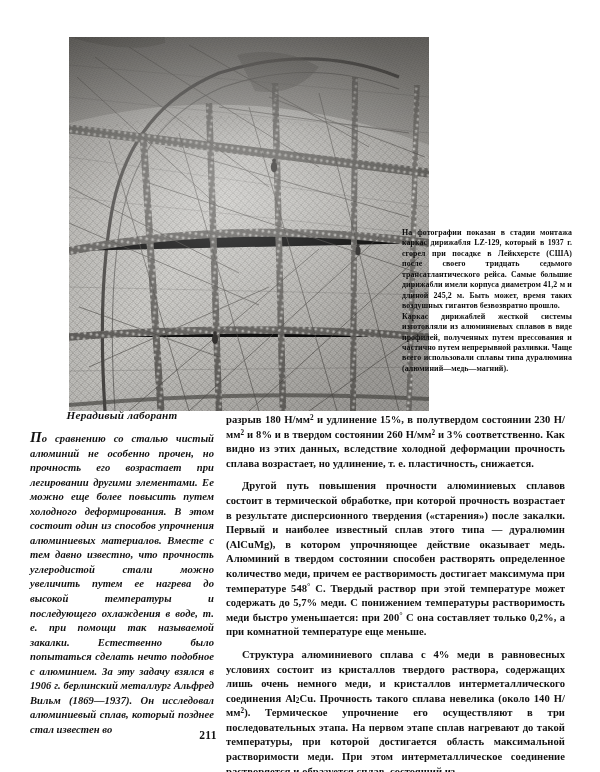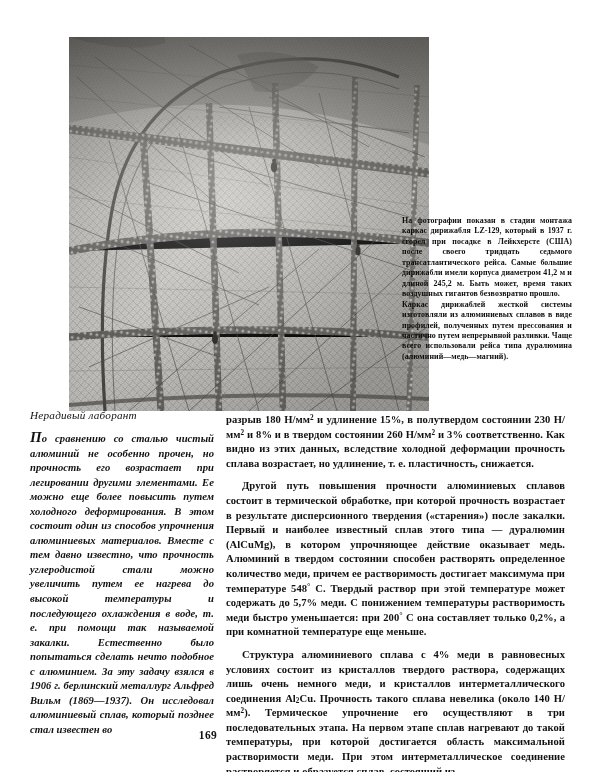--- a/index.html
+++ b/index.html
@@ -39,44 +39,45 @@
     pointer-events:none;
   }
   #photo-darktop{
     position:absolute;left:0;top:0;width:100%;height:44%;
     background:linear-gradient(180deg, rgba(60,58,55,.55) 0%, rgba(90,88,84,.18) 60%, rgba(0,0,0,0) 100%);
     pointer-events:none;
   }
 
   
   #caption{
-    position:absolute;left:402px;top:216px;width:170px;
+    position:absolute;left:402px;top:228px;width:170px;
     font-family:"Liberation Serif","DejaVu Serif",serif;
     font-weight:700;
     font-size:7.9px;
     line-height:10.45px;
     text-align:justify;
     text-justify:inter-word;
     color:#0d0d0d;
     letter-spacing:.01em;
   }
   #caption p{margin:0;}
   #caption p + p{margin-top:0px;}
 
   
   #col-left{
     position:absolute;left:30px;top:408px;width:184px;
   }
   #section-title{
     font-style:italic;
-    font-weight:400;
+    font-weight:700;
     font-size:11.2px;
     line-height:14px;
     margin:0 0 10px 0;
     letter-spacing:.02em;
+    text-align:center;
   }
   #col-left .body-par{
     font-weight:700;
     font-size:10.6px;
     line-height:14.55px;
     text-align:justify;
     text-justify:inter-word;
     margin:0;
     letter-spacing:.005em;
     font-style:italic;
@@ -230,29 +231,29 @@
         </g>
       </svg>
       <div id="photo-darktop"></div>
       <div id="photo-grain"></div>
       <div id="photo-vignette"></div>
     </div>
   </figure>
 
   <div id="caption">
     <p>На фотографии показан в стадии монтажа каркас дирижабля LZ-129, который в 1937 г. сгорел при посадке в Лейкхерсте (США) после своего тридцать седьмого трансатлантического рейса. Самые большие дирижабли имели корпуса диаметром 41,2 м и длиной 245,2 м. Быть может, время таких воздушных гигантов безвозвратно прошло.</p>
-    <p>Каркас дирижаблей жесткой системы изготовляли из алюминиевых сплавов в виде профилей, полученных путем прессования и частично путем непрерывной разливки. Чаще всего использовали рейса типа дуралюмина (алюминий—медь—магний).</p>
+    <p>Каркас дирижаблей жесткой системы изготовляли из алюминиевых сплавов в виде профилей, полученных путем прессования и частично путем непрерывной разливки. Чаще всего использовали сплавы типа дуралюмина (алюминий—медь—магний).</p>
   </div>
 
   <div id="col-left">
     <h2 id="section-title">Нерадивый лаборант</h2>
     <p class="body-par"><span class="dropcap">П</span><span>о сравнению со сталью чистый алюминий не особенно прочен, но прочность его возрастает при легировании другими элементами. Ее можно еще более повысить путем холодного деформирования. В этом состоит один из способов упрочнения алюминиевых материалов. Вместе с тем давно известно, что прочность углеродистой стали можно увеличить путем ее нагрева до высокой температуры и последующего охлаждения в воде, т. е. при помощи так называемой закалки. Естественно было попытаться сделать нечто подобное с алюминием. За эту задачу взялся в 1906 г. берлинский металлург Альфред Вильм (1869—1937). Он исследовал алюминиевый сплав, который позднее стал известен во</span></p>
   </div>
 
   <div id="col-right">
     <p>разрыв 180 Н/мм<sup>2</sup> и удлинение 15<span class="pct">%</span>, в полутвердом состоянии 230 Н/мм<sup>2</sup> и 8<span class="pct">%</span> и в твердом состоянии 260 Н/мм<sup>2</sup> и 3<span class="pct">%</span> соответственно. Как видно из этих данных, вследствие холодной деформации прочность сплава возрастает, но удлинение, т. е. пластичность, снижается.</p>
     <p class="indent">Другой путь повышения прочности алюминиевых сплавов состоит в термической обработке, при которой прочность возрастает в результате дисперсионного твердения («старения») после закалки. Первый и наиболее известный сплав этого типа&nbsp;— дуралюмин (AlCuMg), в котором упрочняющее действие оказывает медь. Алюминий в твердом состоянии способен растворять определенное количество меди, причем ее растворимость достигает максимума при температуре 548<span class="deg">°</span>&nbsp;С. Твердый раствор при этой температуре может содержать до 5,7<span class="pct">%</span> меди. С понижением температуры растворимость меди быстро уменьшается: при 200<span class="deg">°</span>&nbsp;С она составляет только 0,2<span class="pct">%</span>, а при комнатной температуре еще меньше.</p>
     <p class="indent">Структура алюминиевого сплава с 4<span class="pct">%</span> меди в равновесных условиях состоит из кристаллов твердого раствора, содержащих лишь очень немного меди, и кристаллов интерметаллического соединения Al<sub>2</sub>Cu. Прочность такого сплава невелика (около 140 Н/мм<sup>2</sup>). Термическое упрочнение его осуществляют в три последовательных этапа. На первом этапе сплав нагревают до такой температуры, при которой достигается область максимальной растворимости меди. При этом интерметаллическое соединение растворяется и образуется сплав, состоящий из</p>
   </div>
 
-  <div id="folio"><span>169</span></div>
+  <div id="folio"><span>211</span></div>
 
 </div>
 
 </body></html>

